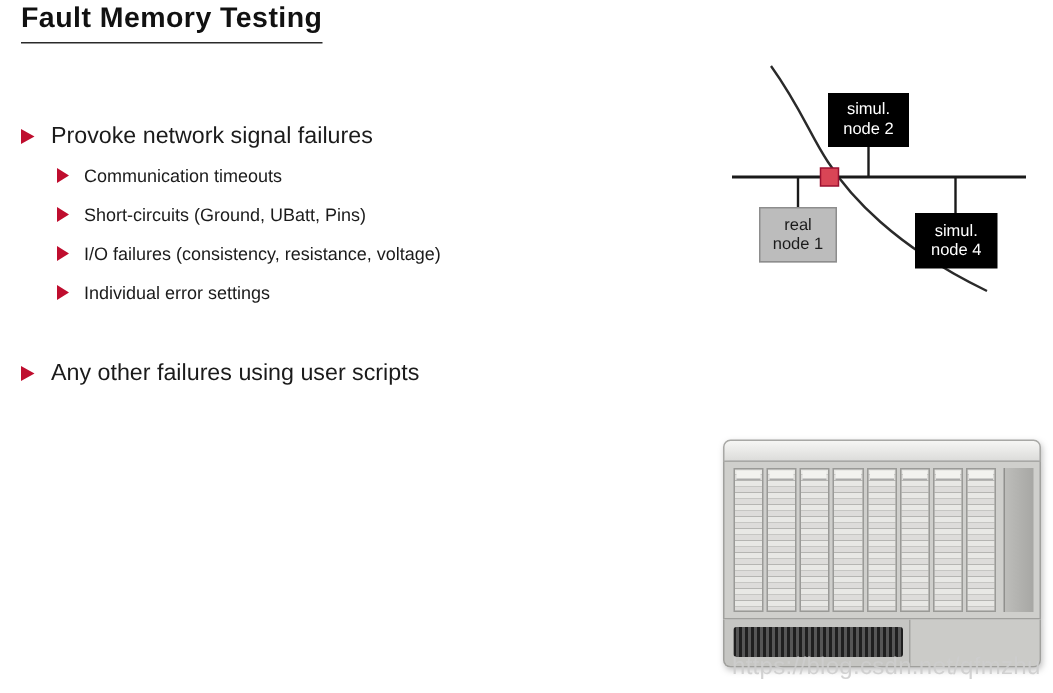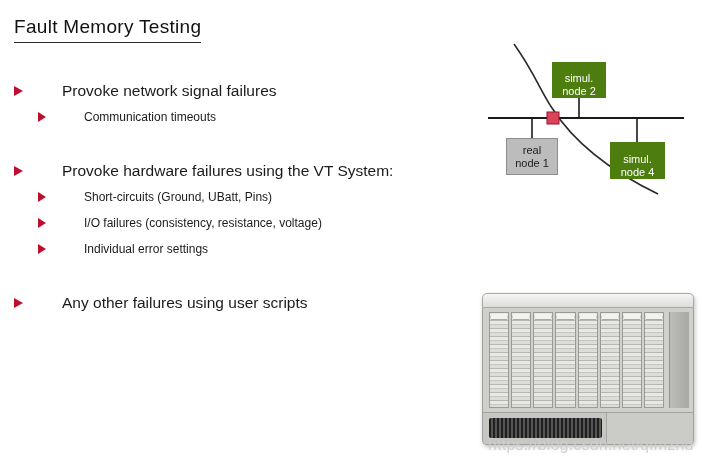--- a/index.html
+++ b/index.html
@@ -11,42 +11,41 @@
     background: #ffffff;
     overflow: hidden;
     font-family: "Liberation Sans", "DejaVu Sans", sans-serif;
     color: #1b1b1b;
   }
 
   
   .title {
     position: absolute;
     left: 14px;
-    top: 16px;
+    top: 2px;
     font-size: 19px;
-    font-weight: normal;
+    font-weight: bold;
     letter-spacing: 0.3px;
     color: #111;
     border-bottom: 1px solid #2a2a2a;
     padding-bottom: 4px;
     display: inline-block;
   }
 
   
   .bullets {
     position: absolute;
     left: 14px;
     top: 78px;
     width: 460px;
   }
   .bullet-item {
     display: flex;
     align-items: center;
     height: 26px;
-    gap: 28px;
   }
   .bullet-item.l2 { margin-left: 24px; }
   .bullet-item.group-gap { margin-top: 28px; }
   .tri {
     width: 0; height: 0;
     border-left: 9px solid #bf0d2e;
     border-top: 5.5px solid transparent;
     border-bottom: 5.5px solid transparent;
     margin-right: 11px;
     flex: 0 0 auto;
@@ -72,21 +71,21 @@
   .node-box {
     position: absolute;
     display: flex;
     flex-direction: column;
     align-items: center;
     justify-content: center;
     font-size: 11px;
     line-height: 13px;
     text-align: center;
   }
-  .node-simul { background: #4d7c0f; color: #ffffff; justify-content: flex-end; }
+  .node-simul { background: #000000; color: #ffffff; }
   .node-real  { background: #bcbcbc; color: #1b1b1b; border: 1px solid #8d8d8d; }
   .node2 { left: 74px;  top: 20px;  width: 54px; height: 36px; }
   .node1 { left: 28px;  top: 96px;  width: 52px; height: 37px; }
   .node3 { left: 132px; top: 100px; width: 55px; height: 37px; }
 
   
   .hw {
     position: absolute;
     left: 482px;
     top: 293px;
@@ -173,24 +172,20 @@
 
   <div class="bullets">
     <div class="bullet-item l1">
       <span class="tri"></span>
       <span class="bullet-text">Provoke network signal failures</span>
     </div>
     <div class="bullet-item l2">
       <span class="tri"></span>
       <span class="bullet-text">Communication timeouts</span>
     </div>
-    <div class="bullet-item l1 group-gap">
-      <span class="tri"></span>
-      <span class="bullet-text">Provoke hardware failures using the VT System:</span>
-    </div>
     <div class="bullet-item l2">
       <span class="tri"></span>
       <span class="bullet-text">Short-circuits (Ground, UBatt, Pins)</span>
     </div>
     <div class="bullet-item l2">
       <span class="tri"></span>
       <span class="bullet-text">I/O failures (consistency, resistance, voltage)</span>
     </div>
     <div class="bullet-item l2">
       <span class="tri"></span>

